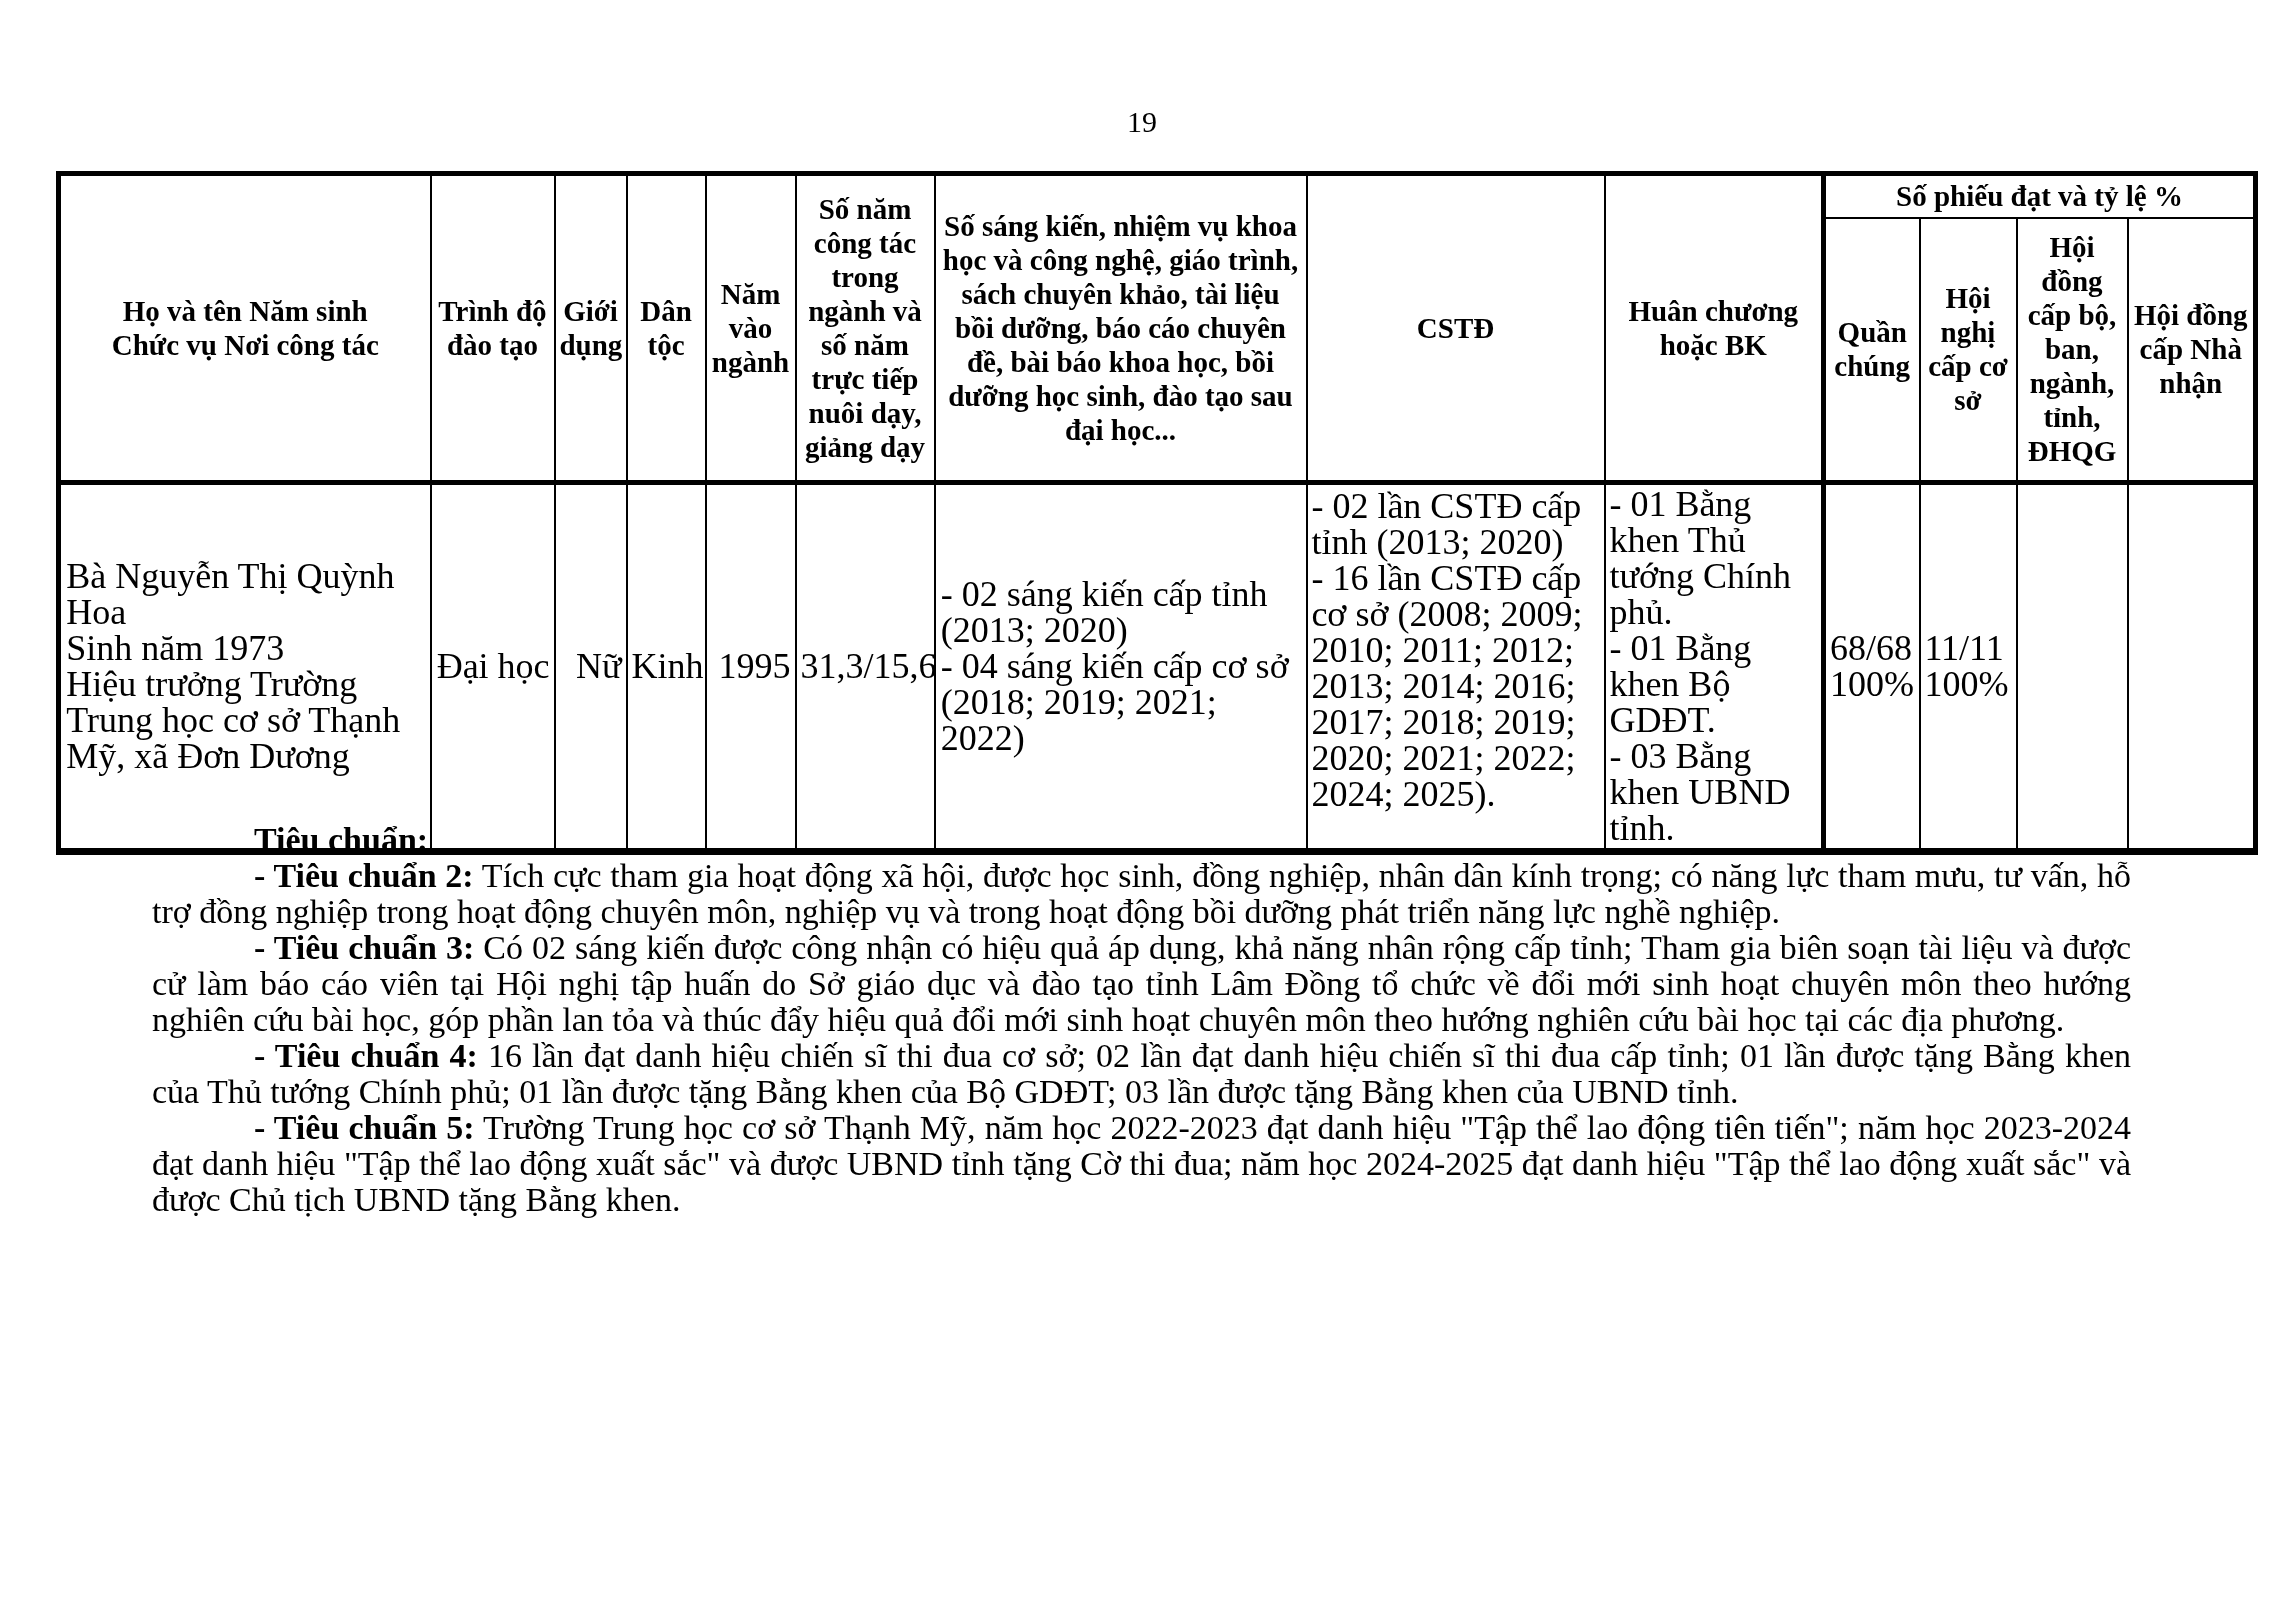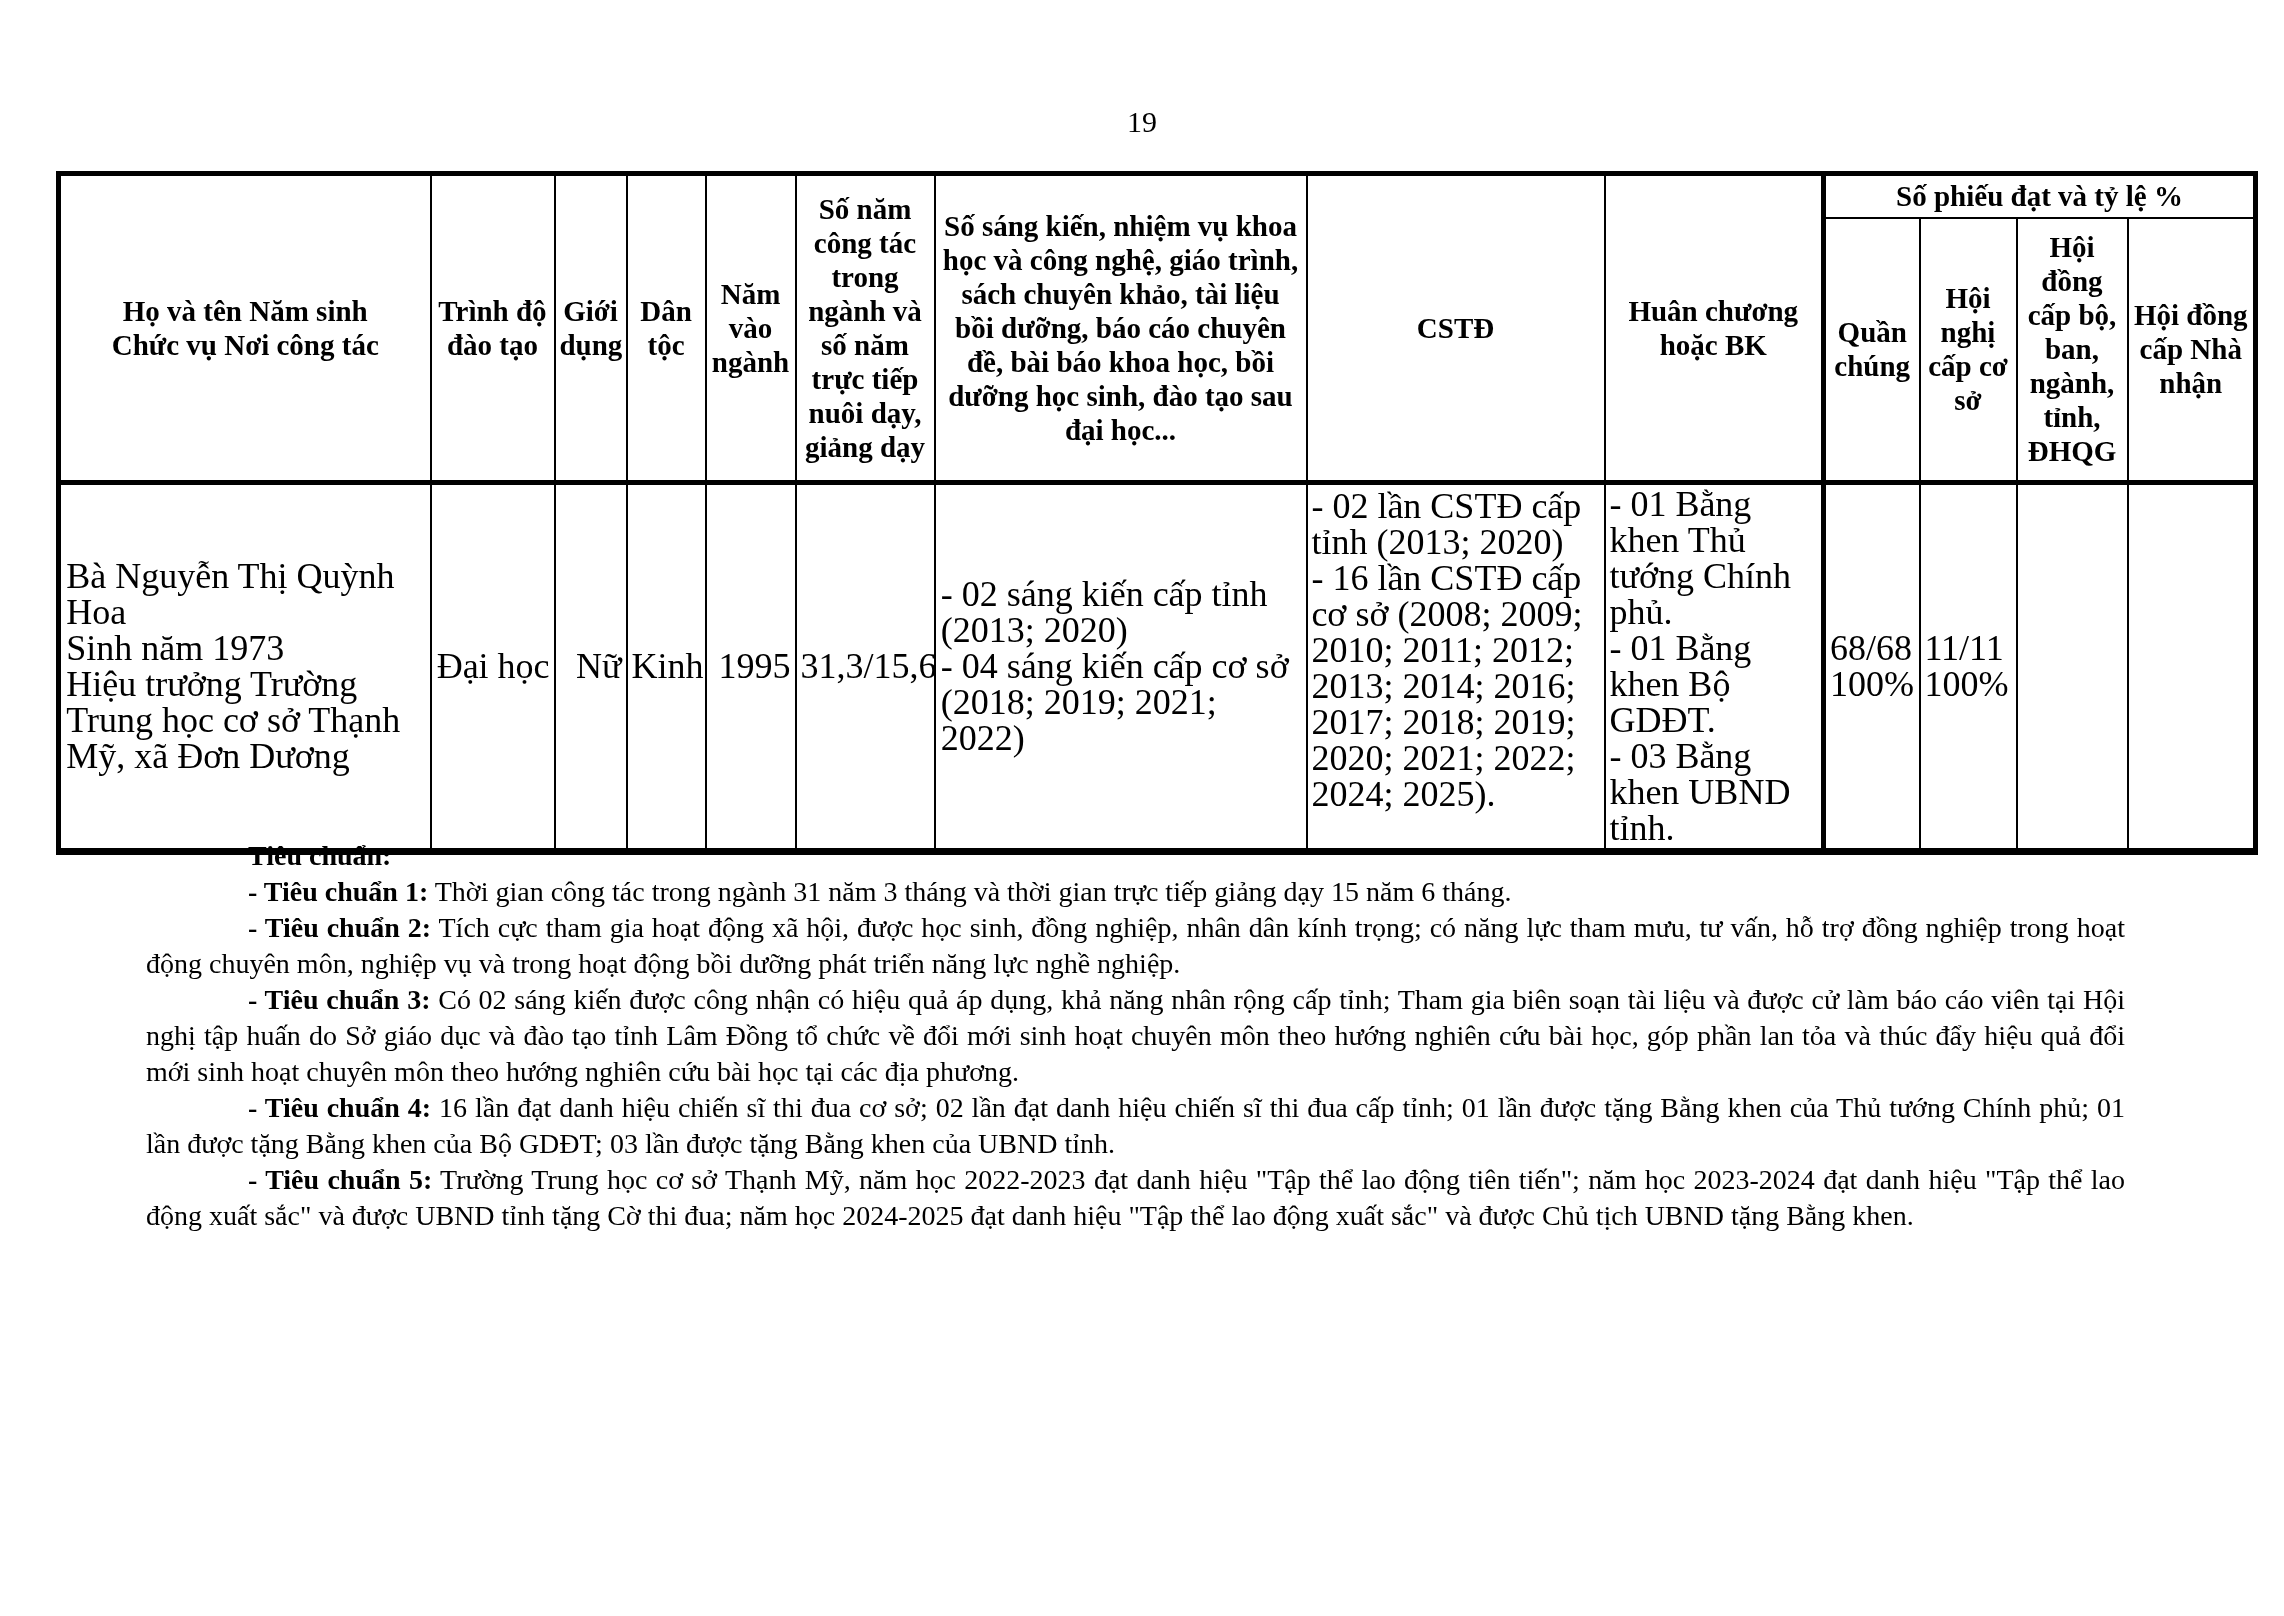--- a/index.html
+++ b/index.html
@@ -72,27 +72,26 @@
   td.tleft  { text-align: left; }
   td.tcent  { text-align: right; }
   td.vtop   { vertical-align: top; }
   td.cell-name   { padding-left: 5.2px;  padding-right: 15.6px; }
   td.cell-init   { padding-left: 5.2px;  padding-right: 6.5px; }
   td.cell-cstd   { padding-left: 3.9px;  padding-right: 5.2px; padding-top: 2.6px; }
   td.cell-awards { padding-left: 3.9px;  padding-right: 10.4px; }
   td.cell-vote   { padding-left: 3.9px;  padding-right: 2.6px; }
   .criteria {
     position: absolute;
-    left: 146px;
+    left: 152px;
     top: 822px;
     width: 1979px;
-    font-size: 28px;
+    font-size: 34px;
     line-height: 36px;
     text-align: justify;
-    margin-top: 16px;
   }
   .criteria p { margin: 0; text-indent: 102px; }
   .criteria p.crit-head { text-align: left; }
   .criteria b { font-weight: bold; }
 </style>
 </head>
 <body>
 
 <div class="page">
 
@@ -155,21 +154,20 @@
         <td class="tleft cell-vote">11/11
 100%</td>
         <td class="tleft cell-vote"></td>
         <td class="tleft cell-vote"></td>
       </tr>
     </tbody>
   </table>
 
   <div class="criteria">
     <p class="crit-head"><b>Tiêu chuẩn:</b></p>
-    <p><b>- Tiêu chuẩn 1:</b> <span>Thời gian công tác trong ngành 31 năm 3 tháng và thời gian trực tiếp giảng dạy 15 năm 6 tháng.</span></p>
     <p><b>- Tiêu chuẩn 2:</b> <span>Tích cực tham gia hoạt động xã hội, được học sinh, đồng nghiệp, nhân dân kính trọng; có năng lực tham mưu, tư vấn, hỗ trợ đồng nghiệp trong hoạt động chuyên môn, nghiệp vụ và trong hoạt động bồi dưỡng phát triển năng lực nghề nghiệp.</span></p>
     <p><b>- Tiêu chuẩn 3:</b> <span>Có 02 sáng kiến được công nhận có hiệu quả áp dụng, khả năng nhân rộng cấp tỉnh; Tham gia biên soạn tài liệu và được cử làm báo cáo viên tại Hội nghị tập huấn do Sở giáo dục và đào tạo tỉnh Lâm Đồng tổ chức về đổi mới sinh hoạt chuyên môn theo hướng nghiên cứu bài học, góp phần lan tỏa và thúc đẩy hiệu quả đổi mới sinh hoạt chuyên môn theo hướng nghiên cứu bài học tại các địa phương.</span></p>
     <p><b>- Tiêu chuẩn 4:</b> <span>16 lần đạt danh hiệu chiến sĩ thi đua cơ sở; 02 lần đạt danh hiệu chiến sĩ thi đua cấp tỉnh; 01 lần được tặng Bằng khen của Thủ tướng Chính phủ; 01 lần được tặng Bằng khen của Bộ GDĐT; 03 lần được tặng Bằng khen của UBND tỉnh.</span></p>
     <p><b>- Tiêu chuẩn 5:</b> <span>Trường Trung học cơ sở Thạnh Mỹ, năm học 2022-2023 đạt danh hiệu "Tập thể lao động tiên tiến"; năm học 2023-2024 đạt danh hiệu "Tập thể lao động xuất sắc" và được UBND tỉnh tặng Cờ thi đua; năm học 2024-2025 đạt danh hiệu "Tập thể lao động xuất sắc" và được Chủ tịch UBND tặng Bằng khen.</span></p>
   </div>
 
 </div>
 
 
 </body></html>

